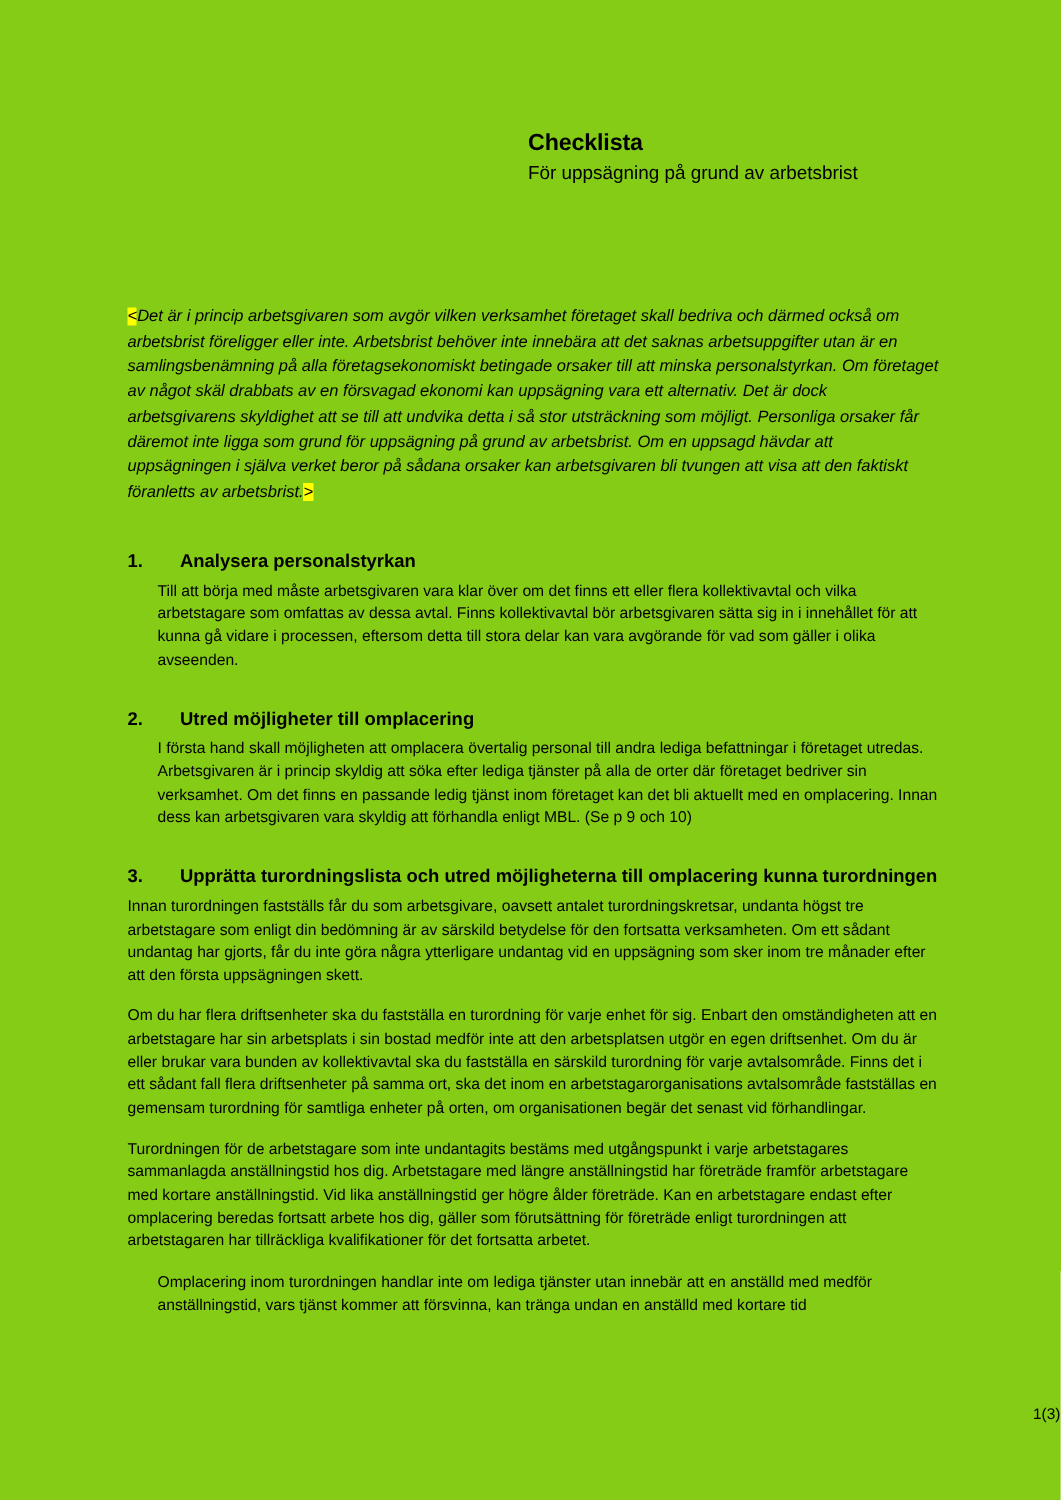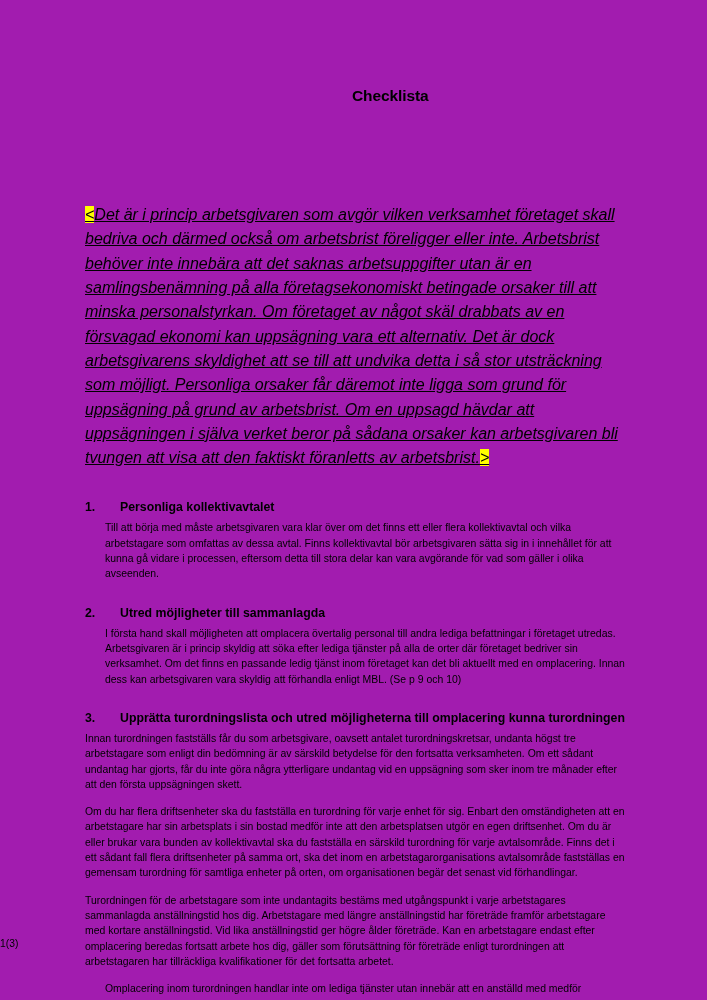--- a/index.html
+++ b/index.html
@@ -13,21 +13,21 @@
     height: 1000px;
     position: relative;
     font-family: "Liberation Sans", sans-serif;
     color: #000000;
     overflow: hidden;
   }
 
   .page {
     position: absolute;
     inset: 0;
-    background: #a21caf;
+    background: #84cc16;
   }
 
   
   .title-block {
     position: absolute;
     left: 352px;
     top: 86px;
     width: 300px;
   }
   .doc-title {
@@ -47,26 +47,25 @@
   
   .content {
     position: absolute;
     left: 85px;
     top: 203px;
     width: 541px;
   }
 
   
   .intro {
-    font-size: 16px;
+    font-size: 11px;
     font-style: italic;
     line-height: 1.52;
     margin: 0 0 0 0;
     text-align: left;
-    text-decoration: underline;
   }
   .hl {
     background: #ffff00;
     font-style: italic;
   }
 
   
   .section {
     margin-top: 24px;
   }
@@ -96,51 +95,52 @@
     text-align: left;
   }
   p.body:last-child { margin-bottom: 0; margin-left: 20px; }
 
   
   .footer {
     position: absolute;
     left: 0;
     right: 0;
     top: 938px;
-    text-align: left;
+    text-align: right;
     font-size: 10.3px;
     line-height: 1.2;
     color: #000000;
   }
 </style>
 </head>
 <body>
 
 <div class="page">
 
   <div class="title-block">
     <div class="doc-title">Checklista</div>
+    <div class="doc-subtitle">För uppsägning på grund av arbetsbrist</div>
   </div>
 
   <div class="content">
 
     <p class="intro"><span class="hl">&lt;</span><span>Det är i princip arbetsgivaren som avgör vilken verksamhet företaget skall bedriva och därmed också om arbetsbrist föreligger eller inte. Arbetsbrist behöver inte innebära att det saknas arbetsuppgifter utan är en samlingsbenämning på alla företagsekonomiskt betingade orsaker till att minska personalstyrkan. Om företaget av något skäl drabbats av en försvagad ekonomi kan uppsägning vara ett alternativ. Det är dock arbetsgivarens skyldighet att se till att undvika detta i så stor utsträckning som möjligt. Personliga orsaker får däremot inte ligga som grund för uppsägning på grund av arbetsbrist. Om en uppsagd hävdar att uppsägningen i själva verket beror på sådana orsaker kan arbetsgivaren bli tvungen att visa att den faktiskt föranletts av arbetsbrist.</span><span class="hl">&gt;</span></p>
 
     <div class="section first">
       <div class="heading">
         <span class="num">1.</span>
-        <span class="htext">Personliga kollektivavtalet</span>
+        <span class="htext">Analysera personalstyrkan</span>
       </div>
       <p class="body">Till att börja med måste arbetsgivaren vara klar över om det finns ett eller flera kollektivavtal och vilka arbetstagare som omfattas av dessa avtal. Finns kollektivavtal bör arbetsgivaren sätta sig in i innehållet för att kunna gå vidare i processen, eftersom detta till stora delar kan vara avgörande för vad som gäller i olika avseenden.</p>
     </div>
 
     <div class="section">
       <div class="heading">
         <span class="num">2.</span>
-        <span class="htext">Utred möjligheter till sammanlagda</span>
+        <span class="htext">Utred möjligheter till omplacering</span>
       </div>
       <p class="body">I första hand skall möjligheten att omplacera övertalig personal till andra lediga befattningar i företaget utredas. Arbetsgivaren är i princip skyldig att söka efter lediga tjänster på alla de orter där företaget bedriver sin verksamhet. Om det finns en passande ledig tjänst inom företaget kan det bli aktuellt med en omplacering. Innan dess kan arbetsgivaren vara skyldig att förhandla enligt MBL. (Se p 9 och 10)</p>
     </div>
 
     <div class="section">
       <div class="heading">
         <span class="num">3.</span>
         <span class="htext">Upprätta turordningslista och utred möjligheterna till omplacering kunna turordningen</span>
       </div>
       <p class="body">Innan turordningen fastställs får du som arbetsgivare, oavsett antalet turordningskretsar, undanta högst tre arbetstagare som enligt din bedömning är av särskild betydelse för den fortsatta verksamheten. Om ett sådant undantag har gjorts, får du inte göra några ytterligare undantag vid en uppsägning som sker inom tre månader efter att den första uppsägningen skett.</p>

